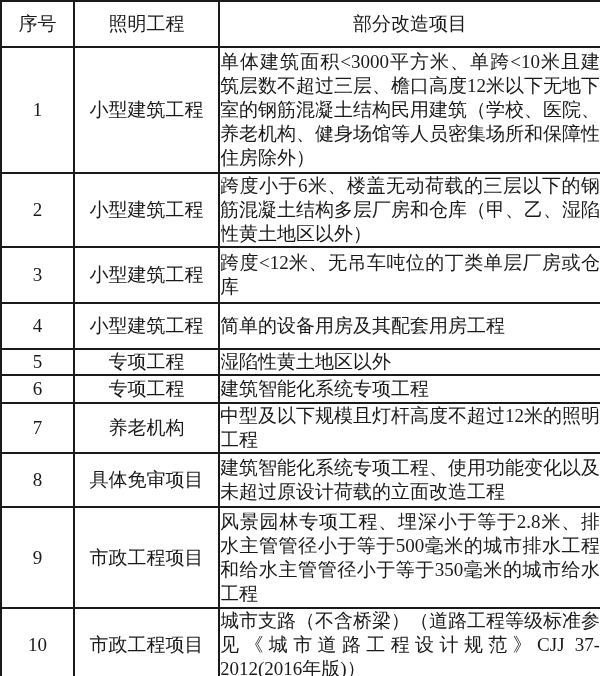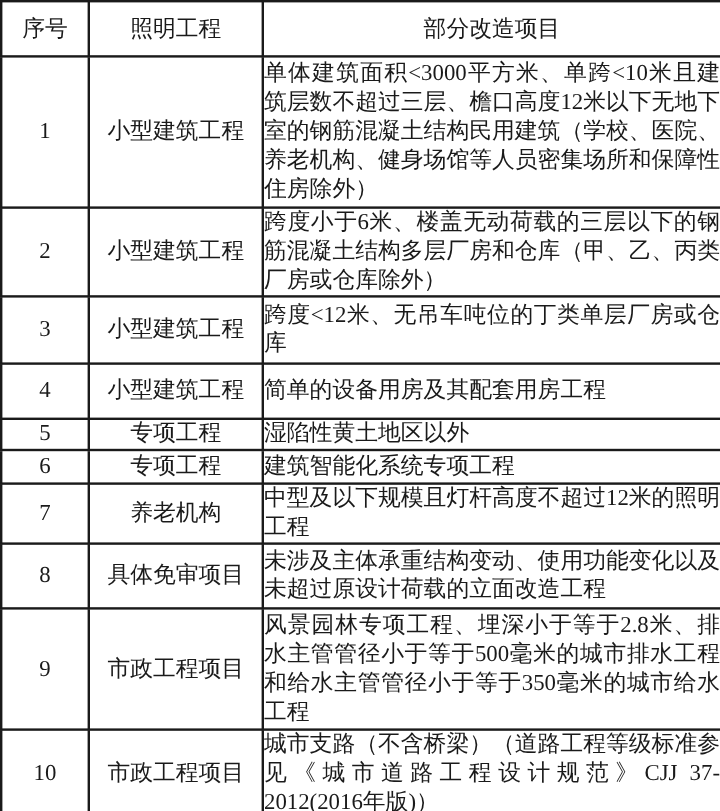--- a/index.html
+++ b/index.html
@@ -38,20 +38,21 @@
   td.num-cell,
   td.type-cell {
     text-align: center;
     line-height: 24px;
   }
   td.detail-cell {
     text-align: justify;
     text-justify: inter-ideograph;
     line-height: 24px;
     padding: 1px 2px 1px 5px;
+    border-radius: 10px;
   }
 </style>
 </head>
 <body>
 
 <table class="exemption">
   <colgroup>
     <col class="c1">
     <col class="c2">
     <col class="c3">
@@ -65,21 +66,21 @@
   </thead>
   <tbody>
     <tr style="height:126px">
       <td class="num-cell">1</td>
       <td class="type-cell">小型建筑工程</td>
       <td class="detail-cell">单体建筑面积&lt;3000平方米、单跨&lt;10米且建筑层数不超过三层、檐口高度12米以下无地下室的钢筋混凝土结构民用建筑（学校、医院、养老机构、健身场馆等人员密集场所和保障性住房除外）</td>
     </tr>
     <tr style="height:73px">
       <td class="num-cell">2</td>
       <td class="type-cell">小型建筑工程</td>
-      <td class="detail-cell">跨度小于6米、楼盖无动荷载的三层以下的钢筋混凝土结构多层厂房和仓库（甲、乙、丙类厂房或仓库除外）</td>
+      <td class="detail-cell">跨度小于6米、楼盖无动荷载的三层以下的钢筋混凝土结构多层厂房和仓库（甲、乙、湿陷性黄土地区以外）</td>
     </tr>
     <tr style="height:56px">
       <td class="num-cell">3</td>
       <td class="type-cell">小型建筑工程</td>
       <td class="detail-cell">跨度&lt;12米、无吊车吨位的丁类单层厂房或仓库</td>
     </tr>
     <tr style="height:46px">
       <td class="num-cell">4</td>
       <td class="type-cell">小型建筑工程</td>
       <td class="detail-cell">简单的设备用房及其配套用房工程</td>
@@ -95,21 +96,21 @@
       <td class="detail-cell">建筑智能化系统专项工程</td>
     </tr>
     <tr style="height:47px">
       <td class="num-cell">7</td>
       <td class="type-cell">养老机构</td>
       <td class="detail-cell">中型及以下规模且灯杆高度不超过12米的照明工程</td>
     </tr>
     <tr style="height:54px">
       <td class="num-cell">8</td>
       <td class="type-cell">具体免审项目</td>
-      <td class="detail-cell">未涉及主体承重结构变动、使用功能变化以及未超过原设计荷载的立面改造工程</td>
+      <td class="detail-cell">建筑智能化系统专项工程、使用功能变化以及未超过原设计荷载的立面改造工程</td>
     </tr>
     <tr style="height:101px">
       <td class="num-cell">9</td>
       <td class="type-cell">市政工程项目</td>
       <td class="detail-cell">风景园林专项工程、埋深小于等于2.8米、排水主管管径小于等于500毫米的城市排水工程和给水主管管径小于等于350毫米的城市给水工程</td>
     </tr>
     <tr style="height:72px">
       <td class="num-cell">10</td>
       <td class="type-cell">市政工程项目</td>
       <td class="detail-cell">城市支路（不含桥梁）（道路工程等级标准参见《城市道路工程设计规范》CJJ 37-2012(2016年版)）</td>

